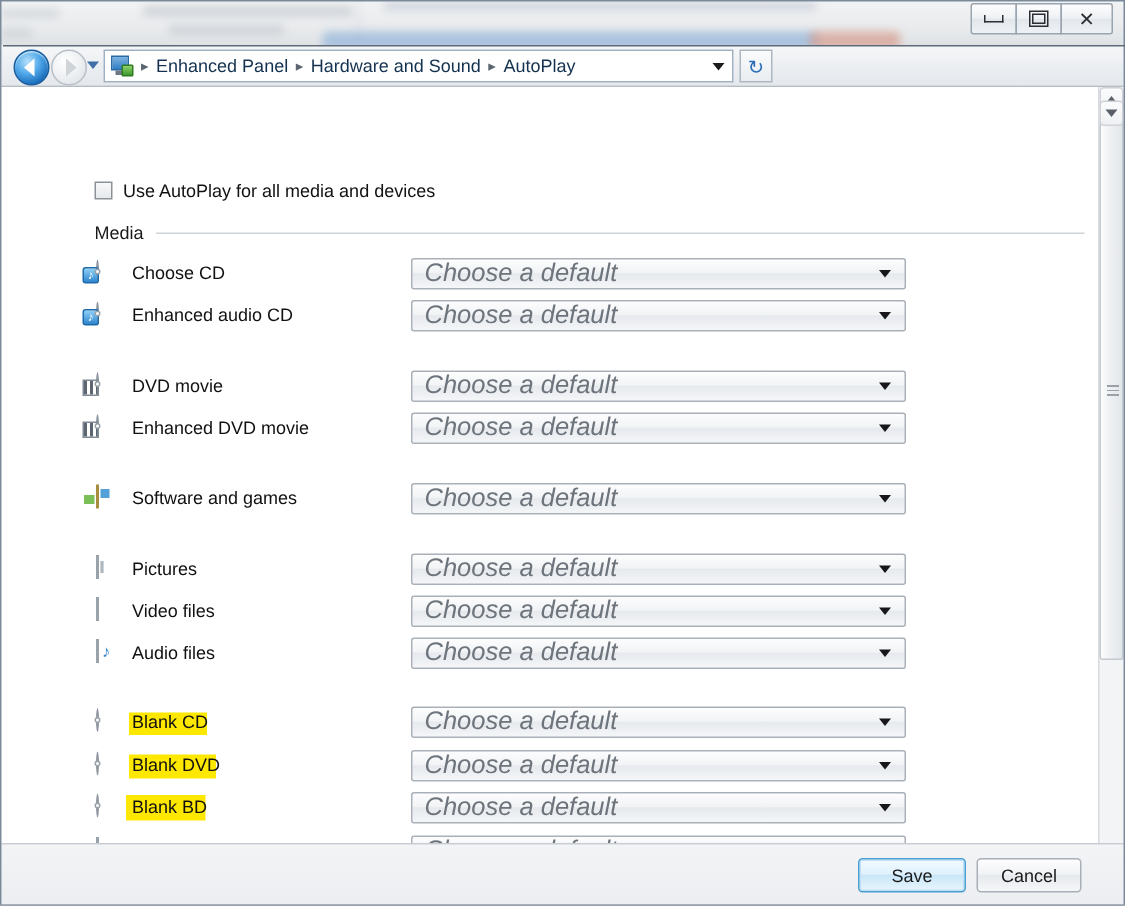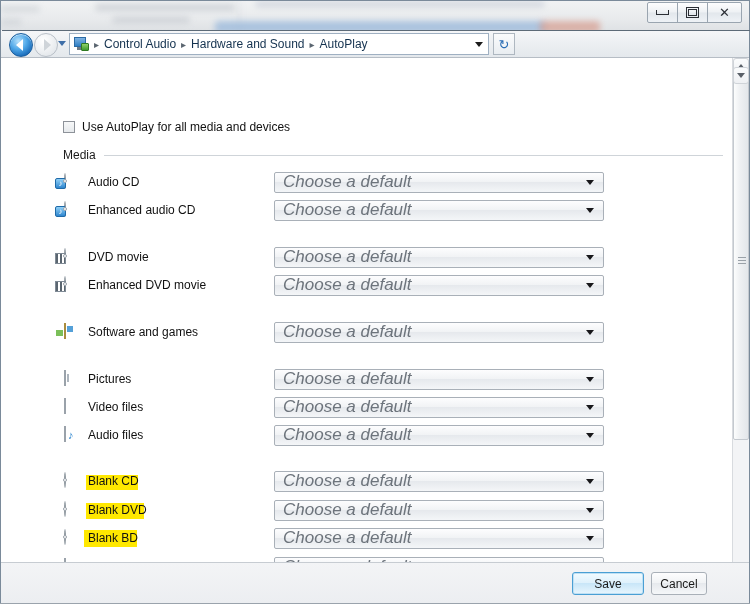--- a/index.html
+++ b/index.html
@@ -157,21 +157,21 @@
   
   .footer{position:absolute;left:1px;top:562px;width:748px;height:41px;
     background:linear-gradient(180deg,#f3f4f6 0%,#eceef1 100%);
     border-top:1px solid #c7ccd2;box-sizing:border-box;}
   .btn{position:absolute;top:9px;height:23px;box-sizing:border-box;border-radius:3px;
     font-size:12px;color:#1a1a1a;display:flex;align-items:center;justify-content:center;
     font-family:"Liberation Sans",sans-serif;}
   .btn.save{left:571px;width:72px;border:1px solid #4a9fd4;
     background:linear-gradient(180deg,#f2fbff 0%,#dff1fc 46%,#c9e6f8 50%,#e8f6fd 100%);
     box-shadow:0 0 0 1px #bfe0f4 inset;}
-  .btn.cancel{left:650px;width:56px;border:1px solid #a9b0b8;
+  .btn.cancel{left:650px;width:70px;border:1px solid #a9b0b8;
     background:linear-gradient(180deg,#fdfdfe 0%,#f1f3f5 46%,#e6e9ed 50%,#f5f7f9 100%);}
   .shadow-b{position:absolute;left:0;top:603px;width:750px;height:1px;background:#9aa3ac;}
 </style>
 </head>
 <body>
 
 <div id="app">
 
   <div class="bg-blur">
     <div class="bg-smear smear-g"></div>
@@ -206,21 +206,21 @@
     </div>
     <div class="nav-hist"></div>
 
     <div class="addr">
       <span class="addr-icon">
         <span class="mon"></span>
           <span class="base"></span>
           <span class="badge"></span>
       </span>
       <span class="crumb-sep">▸</span>
-      <span class="crumb">Control Audio</span>
+      <span class="crumb">Enhanced Panel</span>
       <span class="crumb-sep">▸</span>
       <span class="crumb">Hardware and Sound</span>
       <span class="crumb-sep">▸</span>
       <span class="crumb">AutoPlay</span>
       <span class="addr-drop">
         <span class="tri-dn"></span>
       </span>
     </div>
 
     <div class="refresh">
@@ -237,21 +237,21 @@
         <span class="chk-label">Use AutoPlay for all media and devices</span>
       </div>
 
       <div class="group-hdr">
         <span>Media</span>
         <span class="rule"></span>
       </div>
 
     <div class="row" style="top: 113px;">
           <span class="icon"><span class="disc"><span class="ovl note">♪</span></span></span>
-          <span class="label">Audio CD</span>
+          <span class="label">Choose CD</span>
           <span class="combo">
             <span class="txt">Choose a default</span>
             <span class="arrow"></span>
           </span>
         </div>
         <div class="row" style="top: 141px;">
           <span class="icon"><span class="disc"><span class="ovl note">♪</span></span></span>
           <span class="label">Enhanced audio CD</span>
           <span class="combo">
             <span class="txt">Choose a default</span>

